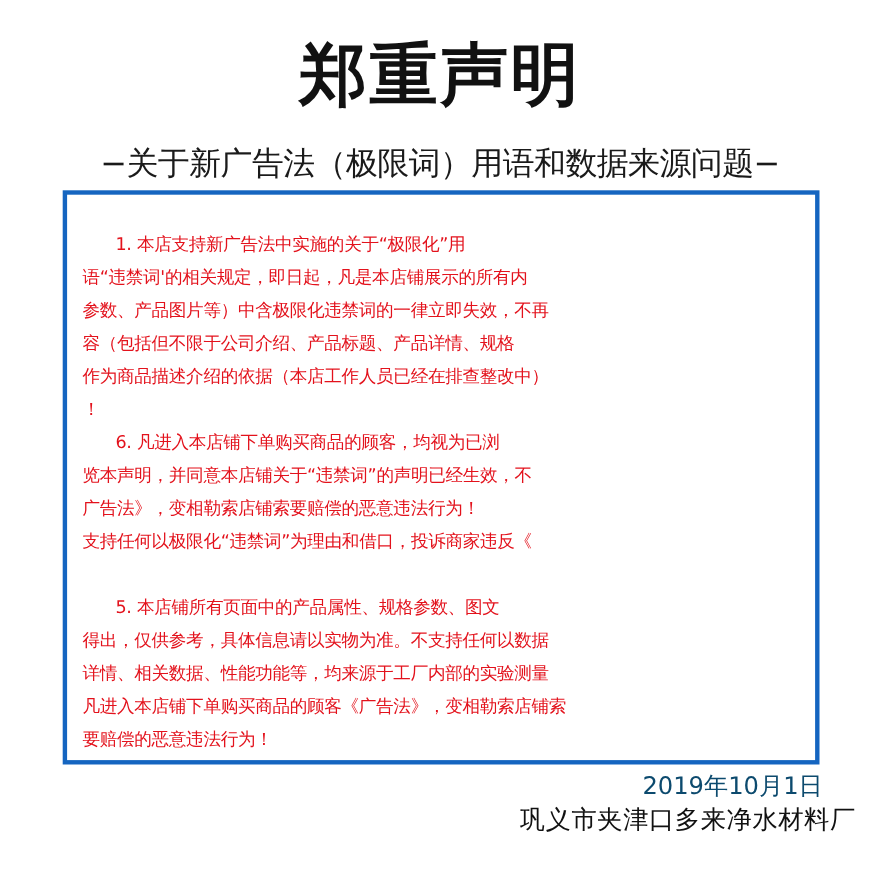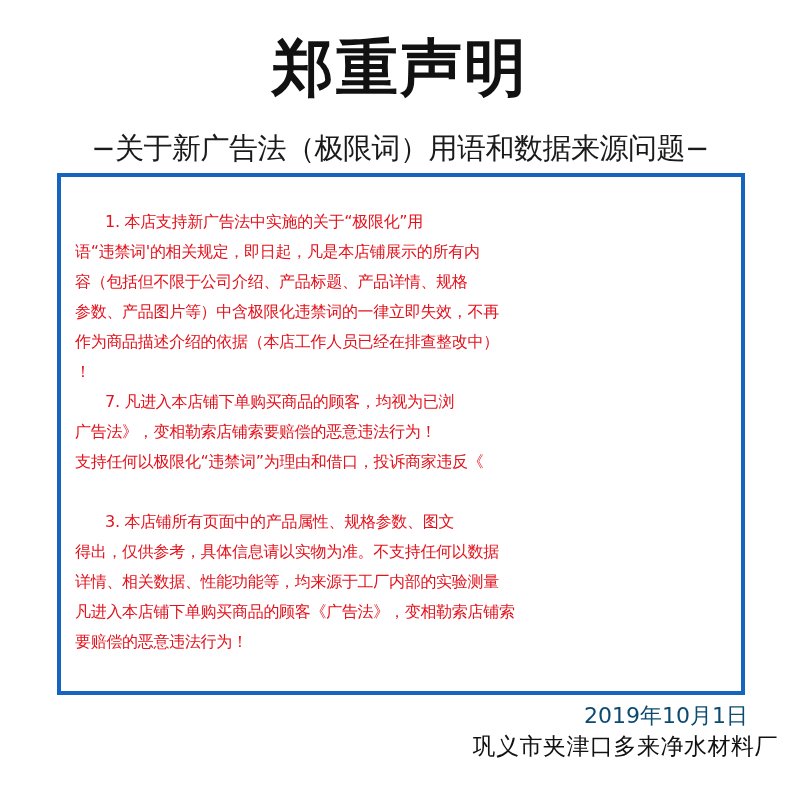--- a/index.html
+++ b/index.html
@@ -92,31 +92,32 @@
 <body>
 
 <div class="title">郑重声明</div>
 <div class="subtitle">−关于新广告法（极限词）用语和数据来源问题−</div>
 
 <div class="notice-box">
   <div class="notice-text">
 
     <span class="line indent">1. 本店支持新广告法中实施的关于“极限化”用</span>
     <span class="line">语“违禁词'的相关规定，即日起，凡是本店铺展示的所有内</span>
+    <span class="line">参数、产品图片等）中含极限化违禁词的一律立即失效，不再</span>
     <span class="line">容（包括但不限于公司介绍、产品标题、产品详情、规格</span>
-    <span class="line">参数、产品图片等）中含极限化违禁词的一律立即失效，不再</span>
     <span class="line">作为商品描述介绍的依据（本店工作人员已经在排查整改中）</span>
     <span class="line">！</span>
 
-    <span class="line indent">7. 凡进入本店铺下单购买商品的顾客，均视为已浏</span>
+    <span class="line indent">6. 凡进入本店铺下单购买商品的顾客，均视为已浏</span>
+    <span class="line">览本声明，并同意本店铺关于“违禁词”的声明已经生效，不</span>
     <span class="line">广告法》，变相勒索店铺索要赔偿的恶意违法行为！</span>
     <span class="line">支持任何以极限化“违禁词”为理由和借口，投诉商家违反《</span>
     <span class="line blank"></span>
 
-    <span class="line indent">3. 本店铺所有页面中的产品属性、规格参数、图文</span>
+    <span class="line indent">5. 本店铺所有页面中的产品属性、规格参数、图文</span>
     <span class="line">得出，仅供参考，具体信息请以实物为准。不支持任何以数据</span>
     <span class="line">详情、相关数据、性能功能等，均来源于工厂内部的实验测量</span>
     <span class="line">凡进入本店铺下单购买商品的顾客《广告法》，变相勒索店铺索</span>
     <span class="line">要赔偿的恶意违法行为！</span>
   </div>
 </div>
 
 <div class="footer-date">2019年10月1日</div>
 <div class="footer-company">巩义市夹津口多来净水材料厂</div>
 

